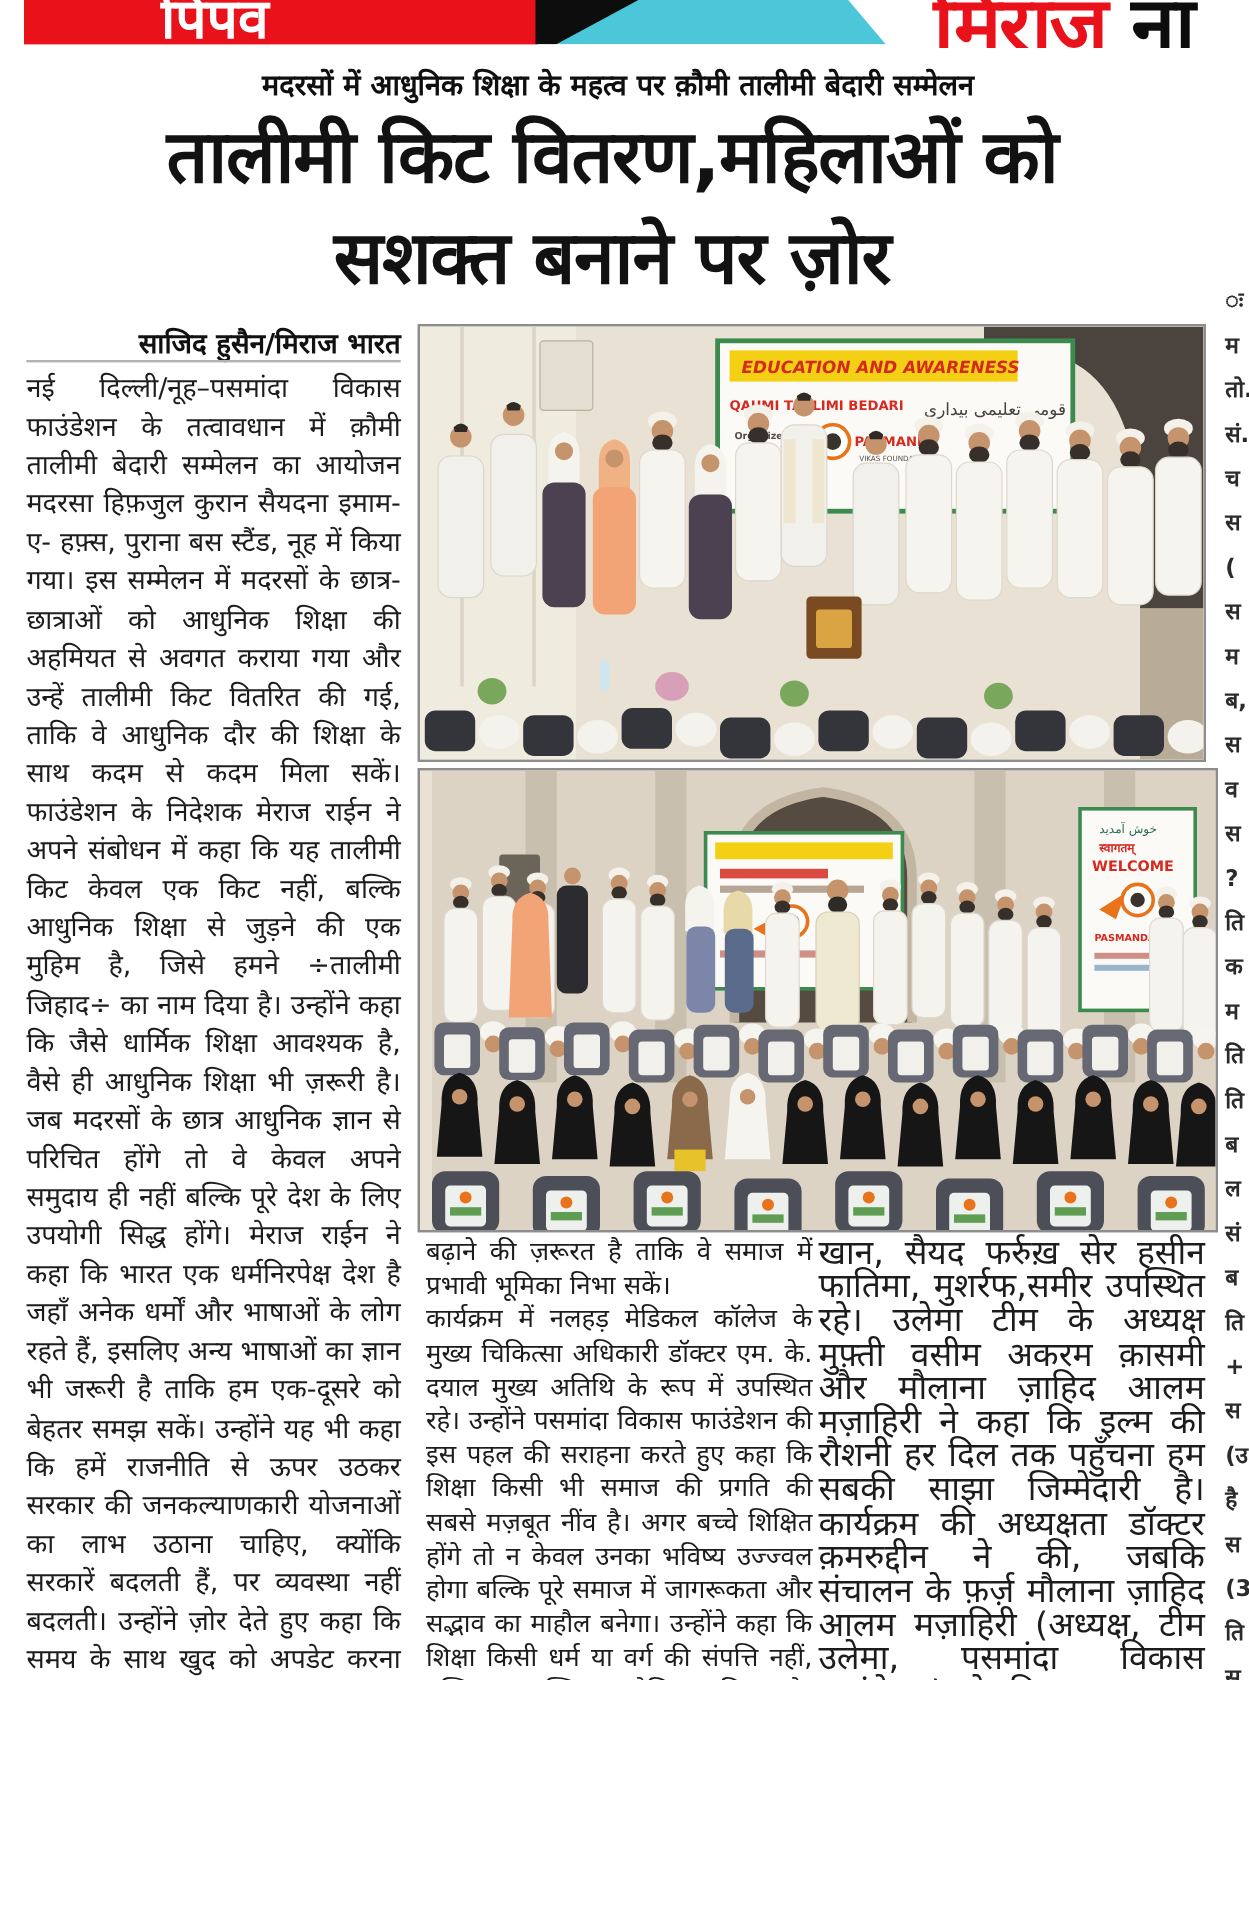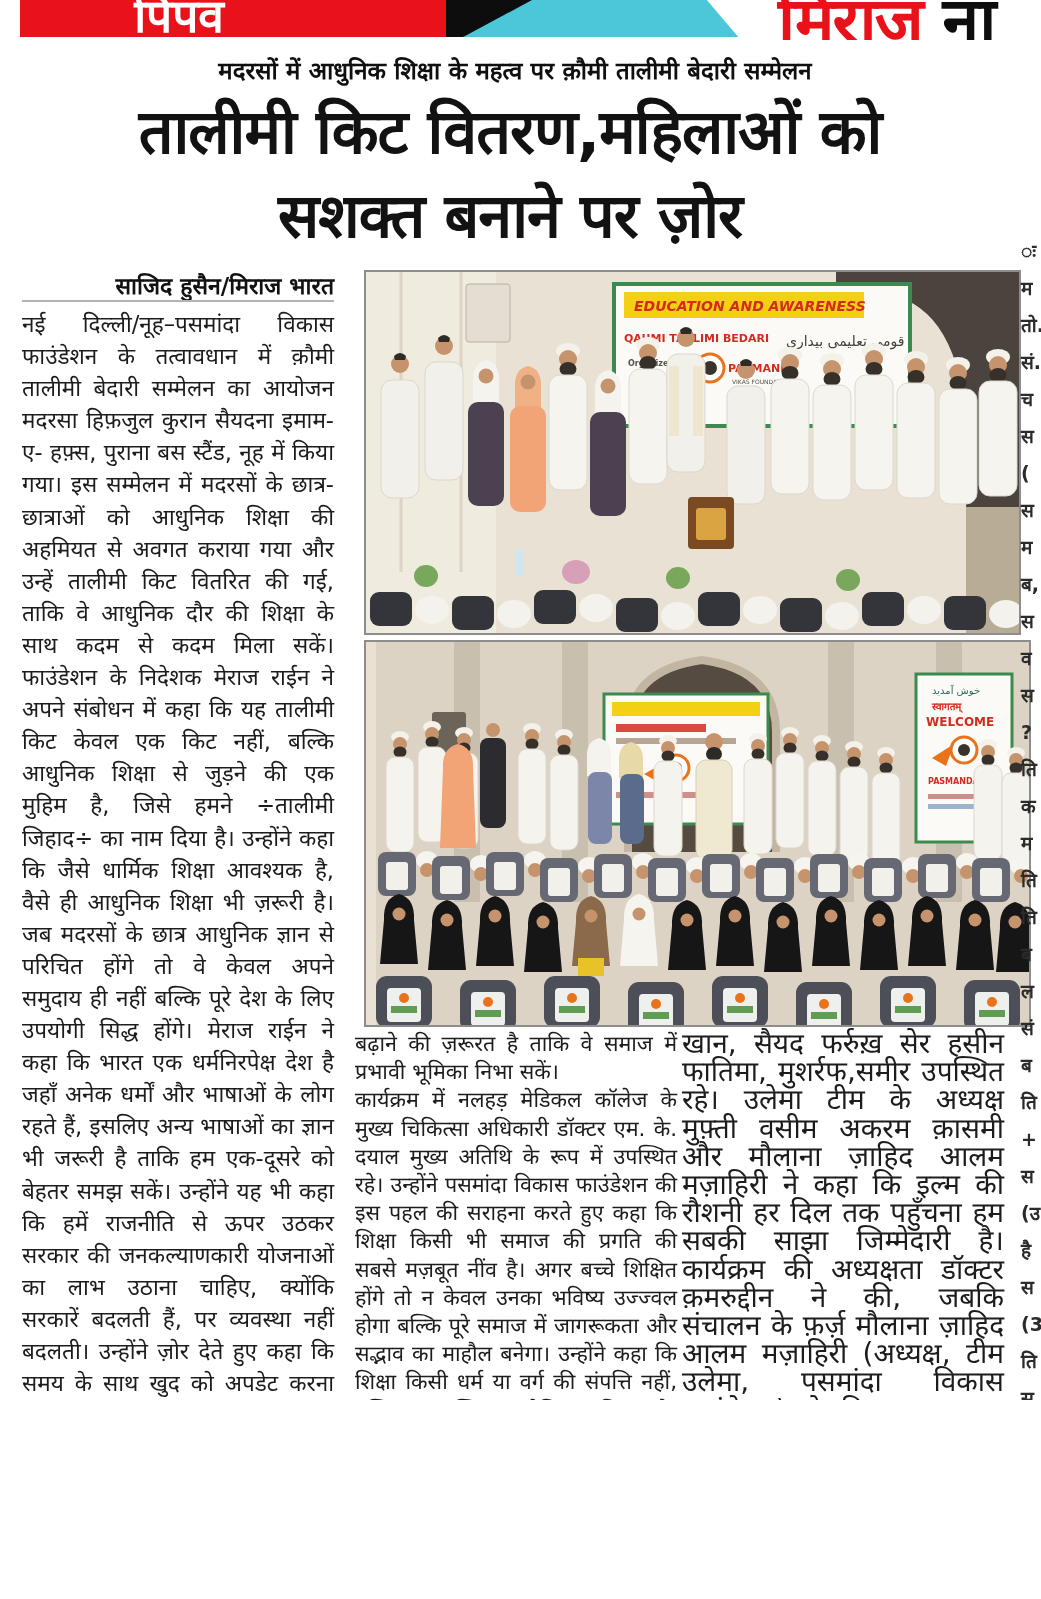--- a/index.html
+++ b/index.html
@@ -22,21 +22,21 @@
   .headline .h-line{font-size:61px;line-height:84px;}
   
   .byline{position:absolute;top:269px;left:22px;width:312px;text-align:right;font-size:23px;font-weight:700;color:#111;}
   .byline-rule{position:absolute;top:300px;left:22px;width:312px;height:2px;background:#b3b3b3;}
   .col{text-align:justify;color:#1c1c1c;}
   .col p{margin:0;}
   .col-left{position:absolute;top:308px;left:22px;width:312px;font-size:22.5px;line-height:32.1px;}
   .col-mid{position:absolute;top:1030px;left:355px;width:322px;font-size:21.5px;line-height:28.2px;}
   .col-right{position:absolute;top:1030px;left:682px;width:322px;font-size:28px;line-height:28.2px;}
   
-  .photo{position:absolute;left:364px;border:2px solid #8d8d8d;background:#e8e1d4;overflow:hidden;}
+  .photo{position:absolute;left:348px;border:2px solid #8d8d8d;background:#e8e1d4;overflow:hidden;}
   #photo1{top:270px;width:653px;height:361px;}
   #photo2{top:640px;width:653px;height:383px;padding-left:10px;}
   .photo svg{display:block;width:100%;height:100%;}
   
   .side-strip{position:absolute;top:233px;left:1021px;width:22px;font-size:19px;line-height:37px;
     font-weight:700;color:#2b2b2b;white-space:pre-line;overflow:visible;}
 </style>
 </head>
 <body>
 

